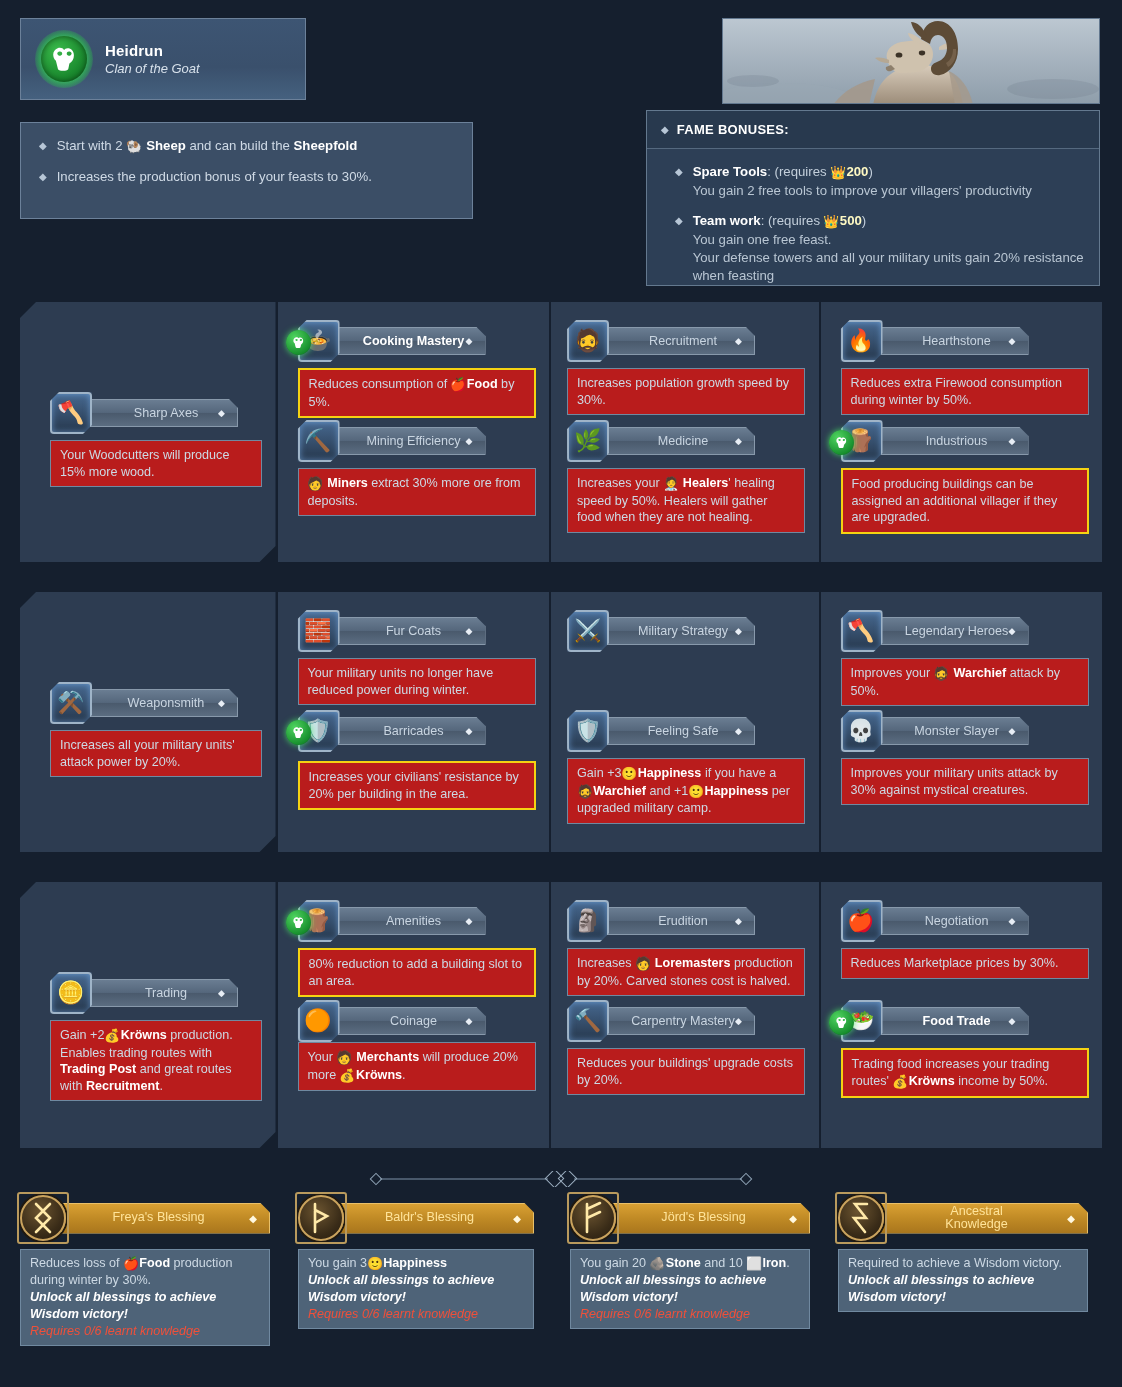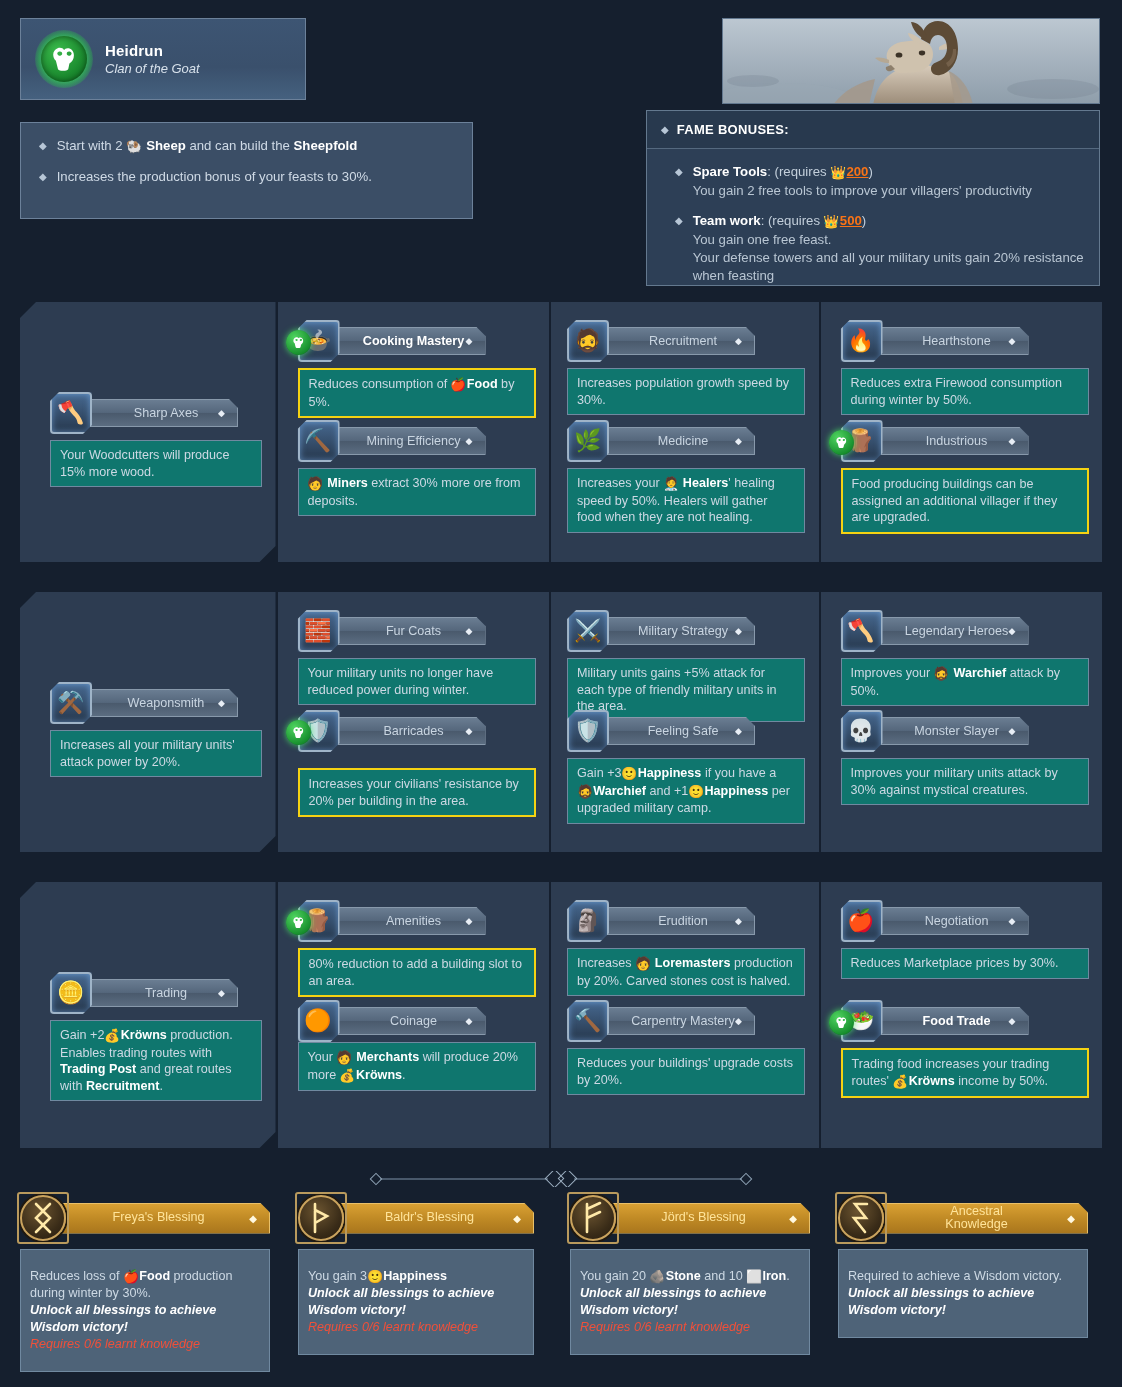--- a/index.html
+++ b/index.html
@@ -61,21 +61,21 @@
   .fame-head {
     height: 38px; display: flex; align-items: center; gap: 8px; padding: 0 14px;
     border-bottom: 1px solid #55697f; background: #28394e;
   }
   .fame-head .t { color:#ffffff; font-size: 13px; font-weight: bold; letter-spacing:.3px; }
   .fame-body { padding: 14px 14px 0 28px; }
   .fame-row { display:flex; gap:10px; margin-bottom: 12px; }
   .fame-row .bullet { line-height: 18px; }
   .fame-line { color:#c3cfdb; font-size:13.2px; line-height:18px; }
   .fame-line .nm { color:#ffffff; font-weight:bold; }
-  .gold { color:#f97316; font-weight:bold;text-decoration:underline; }
+  .gold { color:#fef9c3; font-weight:bold; }
   .fame-desc { color:#b9c6d3; font-size:13.2px; line-height:18px; }
 
   
   .row { position: absolute; left: 0; width: 1122px; display: flex; gap: 2px; padding: 0 20px; }
   .col {
     background: #2d3c51; position: relative;
     clip-path: polygon(16px 0, 100% 0, 100% calc(100% - 16px), calc(100% - 16px) 100%, 0 100%, 0 16px);
   }
   .col.plain { clip-path: none; }
   .col-1 { width: 256px; }
@@ -107,21 +107,21 @@
     background: linear-gradient(180deg,#6a7d92 0%,#55677c 48%,#4a5a6d 52%,#5b6d81 100%);
     border: 1px solid #8899ab;
     clip-path: polygon(0 0, calc(100% - 9px) 0, 100% 9px, 100% 100%, 0 100%);
     display: flex; align-items: center; justify-content: center; gap: 10px; position: relative; z-index: 2;
   }
   .pill .lbl { color: #c9d5e1; font-size: 12.6px; white-space: nowrap; }
   .pill.unlocked .lbl { color: #ffffff; font-weight: bold; }
   .pill .dia { color: #e8eef5; font-size: 9px; position:absolute; right: 12px; }
 
   .desc {
-    background: #0f766e; border: 1px solid #7089a0; padding: 6px 9px;
+    background: #b91c1c; border: 1px solid #7089a0; padding: 6px 9px;
     color: #cdd9e4; font-size: 12.6px; line-height: 16.5px;
   }
   .desc.hi { border: 2px solid #f5d312; }
   .desc b { color: #ffffff; font-weight: bold; }
 
   
   .divider { position: absolute; left: 366px; top: 1171px; width: 390px; height: 16px; }
 
   
   .bless-row { position: absolute; left: 0; top: 1195px; width: 1122px; padding: 0 20px; display: flex; }
@@ -143,21 +143,21 @@
   .bless-pill {
     margin-left: -5px; height: 31px; padding: 0 30px 0 16px;
     background: linear-gradient(180deg,#d9a033 0%,#c08a25 50%,#a9761d 100%);
     border: 1px solid #e8c06a;
     clip-path: polygon(0 0, calc(100% - 10px) 0, 100% 10px, 100% 100%, 0 100%);
     display:flex; align-items:center; justify-content:center; position:relative; z-index:2;
   }
   .bless-pill .lbl { color:#ffe49a; font-size: 12.6px; text-align:center; line-height:13.5px; }
   .bless-pill .dia { color:#fff8e0; font-size:10px; position:absolute; right: 12px; }
   .bless-desc {
-    margin-top: 8px; background:#4e6378; border:1px solid #7089a0; padding: 18px 9px;
+    margin-top: 8px; background:#4e6378; border:1px solid #7089a0; padding: 5px 9px;
     color:#cdd9e4; font-size:12.6px; line-height:17px;
   }
   .bless-desc .it { display:block; font-style: italic; color:#ffffff; font-weight:bold; }
   .bless-desc .rq { display:block; font-style: italic; color:#f0503a; }
   .bless-desc b { color:#ffffff; font-weight:bold; }
 </style>
 </head>
 <body>
 
 <div class="page">
@@ -366,33 +366,32 @@
               <svg viewBox="0 0 40 40">
                 <path fill="#ffffff" d="M13 8c-3 1-5 4-5 7 0 3 1 5 3 7l2 8c0 2 2 3 4 3h4c2 0 4-1 4-3l1-5c3-2 5-5 5-9 0-5-3-8-7-8-2 0-3 1-4 2-1-2-4-3-7-2zm1 4c2-1 4 0 4 2 0 2-2 3-4 2s-2-3 0-4zm13 0c2 1 2 3 0 4s-4 0-4-2c0-2 2-3 4-2z"></path>
               </svg>
             </div>
             <div class="tech-icon">🛡️</div>
             <div class="pill ">
               <span class="lbl">Barricades</span>
               <span class="dia">◆</span>
             </div>
           </div>
-          <div class="desc hi" style="margin-top:16px;">Increases your civilians' resistance by 20% per building in the area.</div>
+          <div class="desc hi" style="margin-top:9px;">Increases your civilians' resistance by 20% per building in the area.</div>
         </div>
       </div>
       <div class="col plain col-3" style="height:100%;">
         <div class="node" style="left:16px; top:18px; width:238px;">
           <div class="pillwrap">
             <div class="tech-icon">⚔️</div>
             <div class="pill ">
               <span class="lbl">Military Strategy</span>
               <span class="dia">◆</span>
             </div>
           </div>
-          <div class="desc " style="margin-top:6px;">Military units gains +5% attack for each type of friendly military units in the area.</div>
         </div>
         <div class="node" style="left:16px; top:118px; width:238px;">
           <div class="pillwrap">
             <div class="tech-icon">🛡️</div>
             <div class="pill ">
               <span class="lbl">Feeling Safe</span>
               <span class="dia">◆</span>
             </div>
           </div>
           <div class="desc " style="margin-top:6px;">Gain +3<span class="ico">🙂</span><b>Happiness</b> if you have a <span class="ico">🧔</span><b>Warchief</b> and +1<span class="ico">🙂</span><b>Happiness</b> per upgraded military camp.</div>

